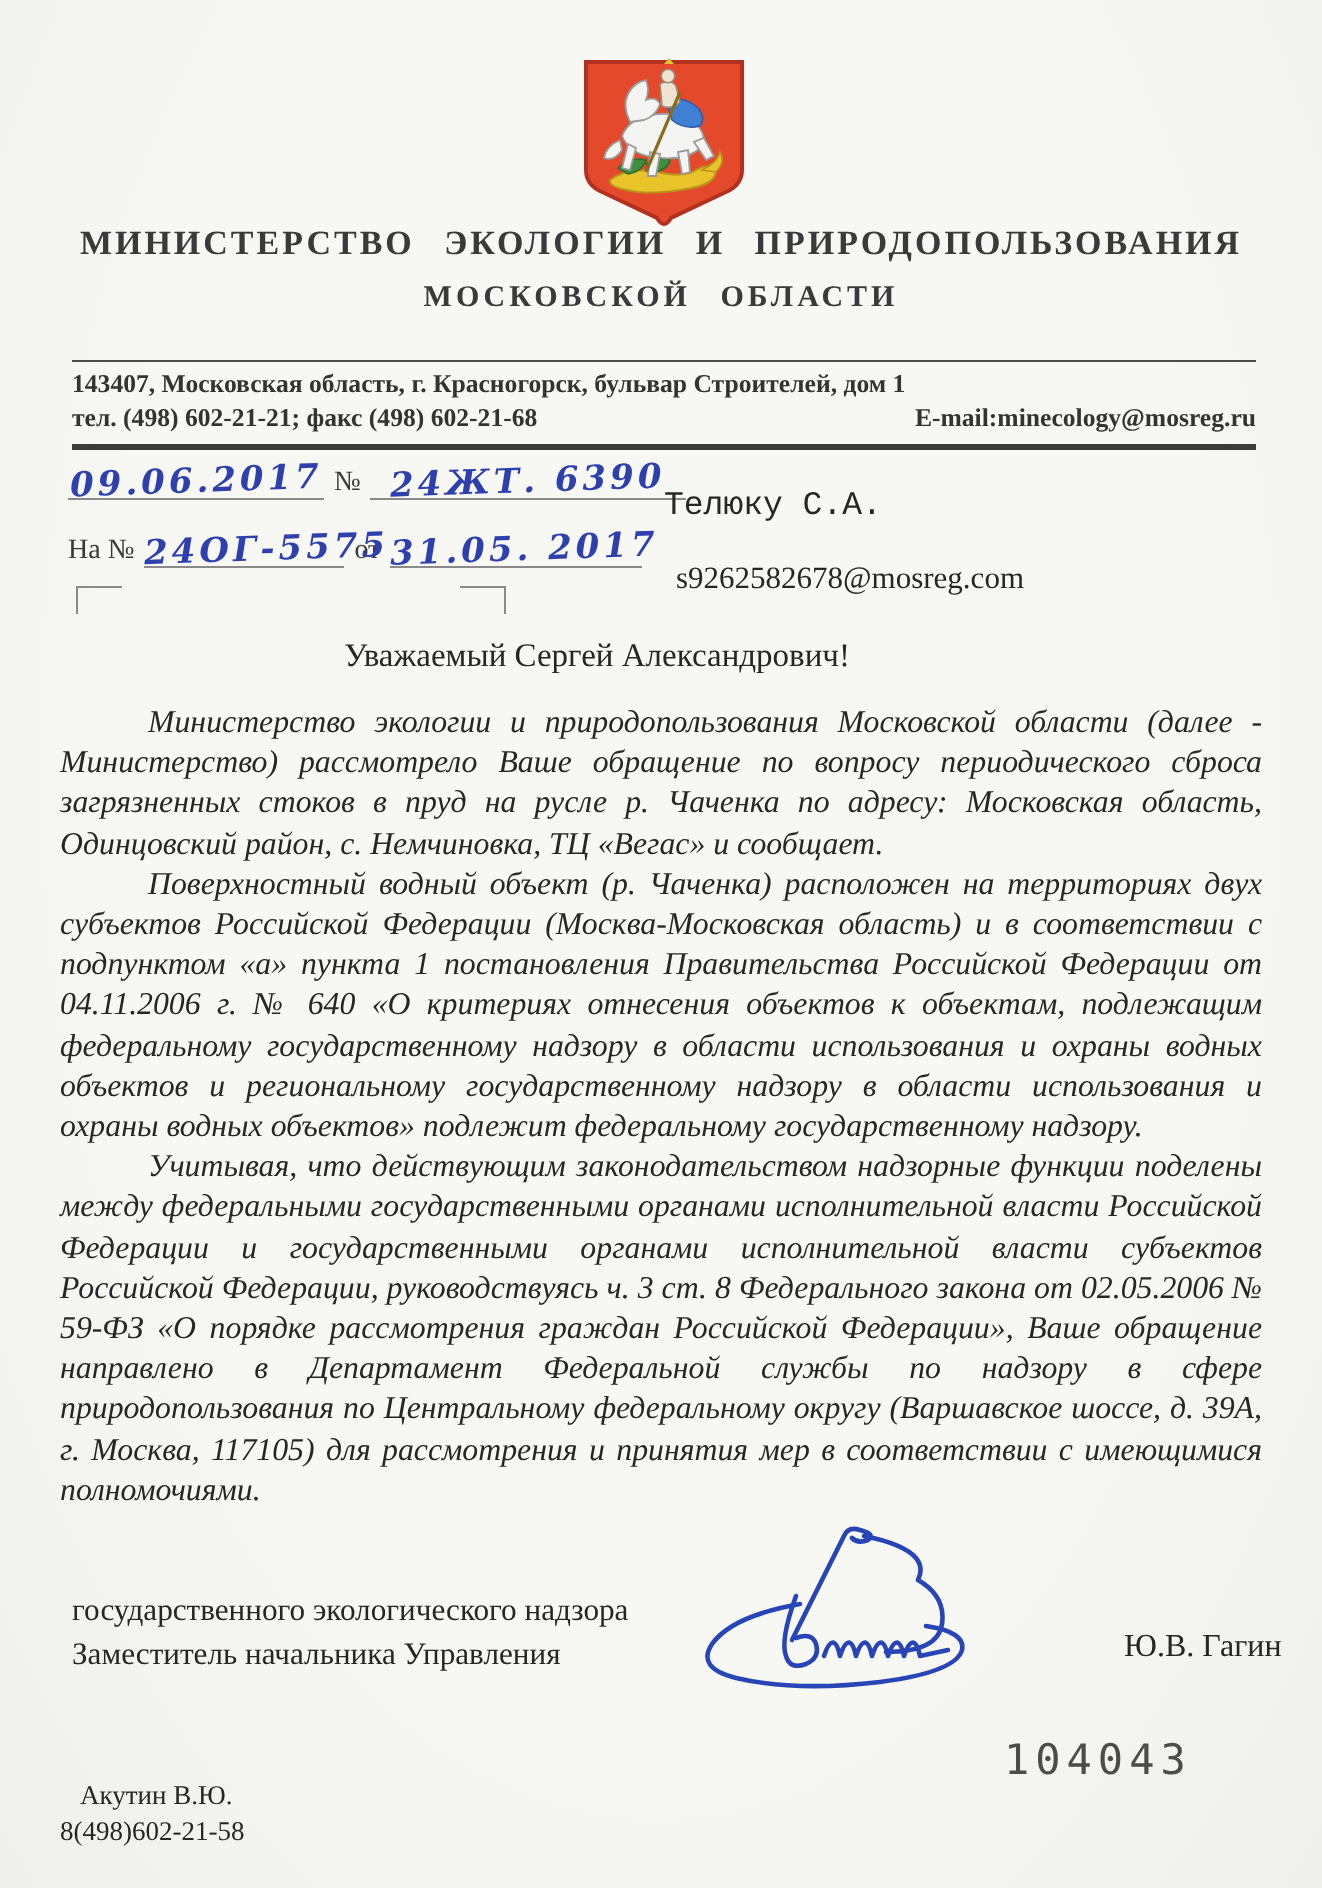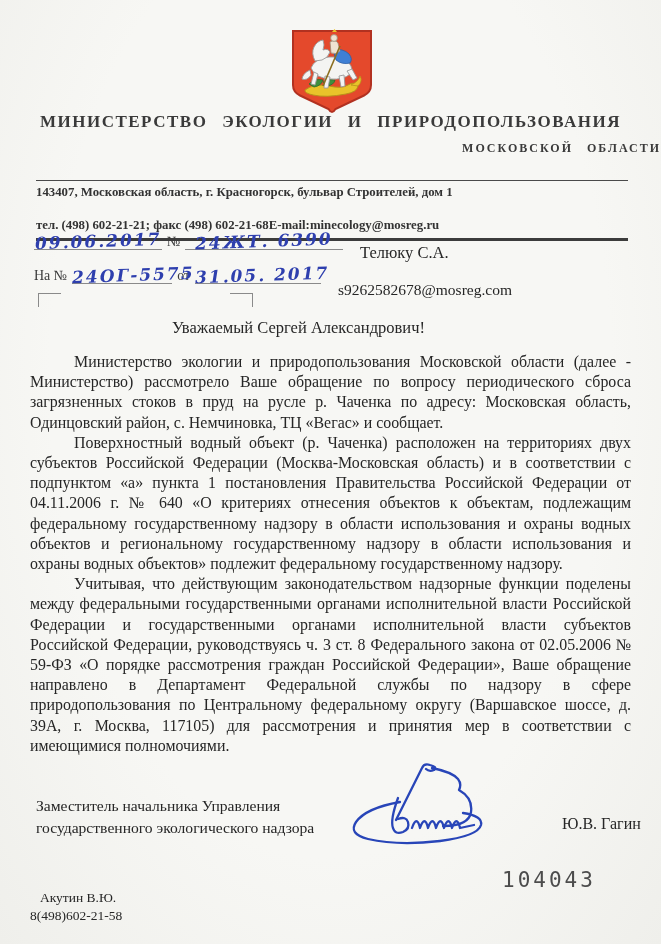--- a/index.html
+++ b/index.html
@@ -7,47 +7,47 @@
     position:relative;width:661px;height:944px;margin:0 auto;overflow:hidden;
     background:radial-gradient(ellipse at 50% 40%, #f7f7f4 60%, #efefeb 100%);
     font-family:"Liberation Serif", serif;color:#262626;
   }
   
   .crest{position:absolute;left:287px;top:28px;width:90px;height:88px;}
   
   .title{position:absolute;left:0;top:112px;width:661px;text-align:center;
     font-weight:bold;color:#3a3a3a;}
   .title .l1{font-size:17px;letter-spacing:1.5px;word-spacing:9px;}
-  .title .l2{font-size:12px;letter-spacing:2px;word-spacing:9px;margin-top:9px;text-align:right;}
+  .title .l2{font-size:15px;letter-spacing:2px;word-spacing:9px;margin-top:9px;}
   
   .addr{position:absolute;left:36px;top:180px;width:592px;
     border-top:1.5px solid #4a4a4a;border-bottom:3px solid #3c3c3c;
     padding:4px 0 5px 0;font-weight:bold;font-size:12.8px;color:#333;}
-  .addr .row2{display:flex;margin-top:18px;}
+  .addr .row2{display:flex;justify-content:space-between;margin-top:2px;}
   
   .req{position:absolute;left:34px;top:220px;width:310px;font-size:14px;color:#3a3a3a;}
   .req-line{display:flex;align-items:flex-end;height:30px;}
   .req-line + .req-line{margin-top:4px;}
   .field{border-bottom:1px solid #8a8a8a;text-align:center;position:relative;}
   .hw{font-family:"DejaVu Serif", serif;font-style:italic;font-weight:bold;
     color:#2e3fae;font-size:17px;letter-spacing:2px;display:inline-block;
     transform:rotate(-2deg);white-space:nowrap;position:relative;top:2px;}
   .req .lab{padding:0 5px;flex:0 0 auto;}
   
-  .rcp-name{position:absolute;left:360px;top:243px;font-size:16.5px;}
+  .rcp-name{position:absolute;left:332px;top:243px;font-size:16.5px;font-family:Liberation Mono, monospace;}
   .rcp-email{position:absolute;left:338px;top:281px;font-size:15.5px;}
   
   .corner{position:absolute;top:293px;width:22px;height:13px;}
   .corner.left{left:38px;border-left:1.5px solid #8a8a8a;border-top:1.5px solid #8a8a8a;}
   .corner.right{left:230px;border-right:1.5px solid #8a8a8a;border-top:1.5px solid #8a8a8a;}
   
   .salutation{position:absolute;left:0;top:318px;width:597px;text-align:center;font-size:16.5px;}
   .body-text{position:absolute;left:30px;top:352px;width:601px;}
   .body-text p{margin:0;font-size:15.9px;line-height:20.2px;
-    text-align:justify;text-indent:44px;}
+    text-align:justify;text-indent:44px;font-style:italic;}
   
   .sig-post{position:absolute;left:36px;top:795px;font-size:15.6px;line-height:22px;}
   .sig-ink{position:absolute;left:336px;top:756px;width:178px;height:106px;}
   .sig-name{position:absolute;left:562px;top:815px;font-size:16px;}
   
   .exec-name{position:absolute;left:40px;top:890px;font-size:13.5px;}
   .exec-phone{position:absolute;left:30px;top:908px;font-size:13.5px;}
   .stamp-num{position:absolute;left:502px;top:868px;font-family:"DejaVu Sans Mono", monospace;
     font-size:21px;letter-spacing:3px;color:#4c4c4c;}
 </style>
@@ -121,22 +121,22 @@
 
   <div class="salutation">Уважаемый Сергей Александрович!</div>
 
   <div class="body-text">
     <p>Министерство экологии и природопользования Московской области (далее - Министерство) рассмотрело Ваше обращение по вопросу периодического сброса загрязненных стоков в пруд на русле р. Чаченка по адресу: Московская область, Одинцовский район, с. Немчиновка, ТЦ «Вегас» и сообщает.</p>
     <p>Поверхностный водный объект (р. Чаченка) расположен на территориях двух субъектов Российской Федерации (Москва-Московская область) и в соответствии с подпунктом «а» пункта 1 постановления Правительства Российской Федерации от 04.11.2006 г. № 640  «О критериях отнесения объектов к объектам, подлежащим федеральному государственному надзору в области использования и охраны водных объектов и региональному государственному надзору в области использования и охраны водных объектов» подлежит федеральному государственному надзору.</p>
     <p>Учитывая, что действующим законодательством надзорные функции поделены между федеральными государственными органами исполнительной власти Российской Федерации и государственными органами исполнительной власти субъектов Российской Федерации, руководствуясь ч. 3 ст. 8 Федерального закона от 02.05.2006 № 59-ФЗ «О порядке рассмотрения граждан Российской Федерации», Ваше обращение направлено в Департамент Федеральной службы по надзору в сфере природопользования по Центральному федеральному округу (Варшавское шоссе, д. 39А, г. Москва, 117105) для рассмотрения и принятия мер в соответствии с имеющимися полномочиями.</p>
   </div>
 
   <div class="sig-post">
+    <div>государственного экологического надзора</div>
     <div>Заместитель начальника Управления</div>
-    <div>государственного экологического надзора</div>
   </div>
 
   <svg class="sig-ink" viewBox="0 0 178 106">
     <g fill="none" stroke="#2845b8" stroke-width="2.3" stroke-linecap="round" stroke-linejoin="round">
 
       <path d="M60 64 L86 12 q2 -5 8 -3 q8 2 4 5 q-5 2 -8 -1 M96 12 q20 4 26 11 q4 5 1 11 q14 8 12 22 q-2 14 -28 14"></path>
 
       <path d="M64 46 q-34 6 -44 20 q-8 12 12 17 q30 7 72 2 q38 -5 41 -16 q2 -9 -18 -12"></path>
 
       <path d="M62 42 q-8 22 -5 30 q2 7 10 4 q7 -3 5 -10 q-2 -6 -10 -3"></path>

